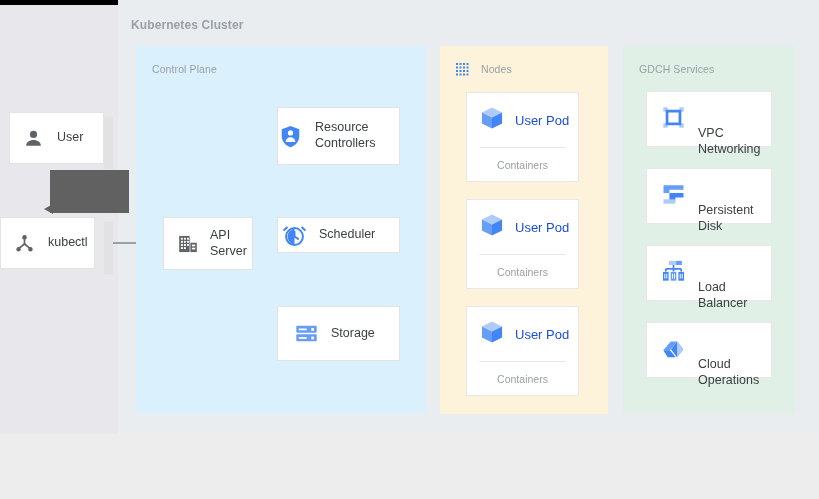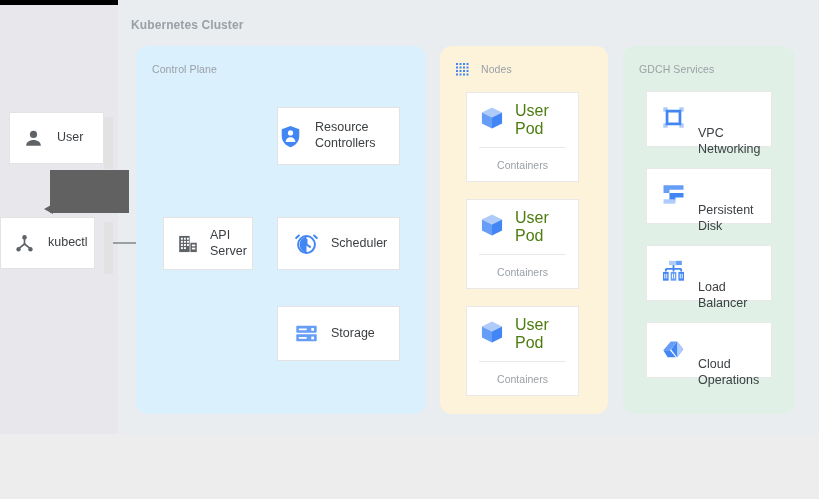--- a/index.html
+++ b/index.html
@@ -30,21 +30,21 @@
   }
 
   
   .cluster-label {
     position: absolute; left: 131px; top: 18px;
     font-size: 12px; color: #9aa0a6; letter-spacing: .1px; font-weight: bold;
   }
 
   
   .group {
-    position: absolute; border-radius: 12px;
+    position: absolute; border-radius: 0;
   }
   .group > .group-title {
     position: absolute; left: 16px; top: 17px;
     font-size: 10.5px; color: #9aa0a6; letter-spacing: .1px;
     white-space: nowrap;
   }
   #grp-control-plane { left: 136px; top: 46px; width: 290px; height: 368px; background: #dbf0fd; }
   #grp-nodes        { left: 440px; top: 46px; width: 168px; height: 368px; background: #fdf3da; }
   #grp-gdch        { left: 623px; top: 46px; width: 172px; height: 368px; background: #e0f0e6; }
 
@@ -81,33 +81,33 @@
     position: absolute; left: 44px; top: 204px;
     width: 0; height: 0;
     border-top: 5px solid transparent;
     border-bottom: 5px solid transparent;
     border-right: 9px solid #616161;
   }
 
   
   #card-resource  { left: 277px; top: 107px; width: 123px; height: 58px; gap: 12px; }
   #card-api       { left: 163px; top: 217px; width: 90px;  height: 53px; padding-left: 13px; gap: 11px; }
-  #card-scheduler { left: 277px; top: 217px; width: 123px; height: 53px; padding-left: 16px; gap: 12px; }
+  #card-scheduler { left: 277px; top: 217px; width: 123px; height: 36px; padding-left: 4px; gap: 12px; }
   #card-storage   { left: 277px; top: 306px; width: 123px; height: 55px; padding-left: 16px; gap: 12px; }
 
   
   .pod-card {
     position: absolute; background: #ffffff; border: 1px solid #e8e8e8;
     left: 466px; width: 113px; height: 90px;
   }
   #pod-1 { top: 92px; }
   #pod-2 { top: 199px; }
   #pod-3 { top: 306px; }
   .pod-top { display: flex; align-items: center; height: 54px; padding-left: 12px; gap: 10px; }
-  .pod-top .lbl { font-size: 16px; color: #4d7c0f; }
+  .pod-top .lbl { font-size: 13px; color: #1d4ed8; }
   .pod-divider { height: 1px; background: #e8e8e8; margin: 0 12px; }
   .pod-sub {
     text-align: center; font-size: 10.5px; color: #9aa0a6;
     line-height: 34px;
   }
 
   
   .gdch-card {
     position: absolute; left: 646px; width: 126px; height: 56px;
     background: #ffffff; border: 1px solid #e8e8e8;

